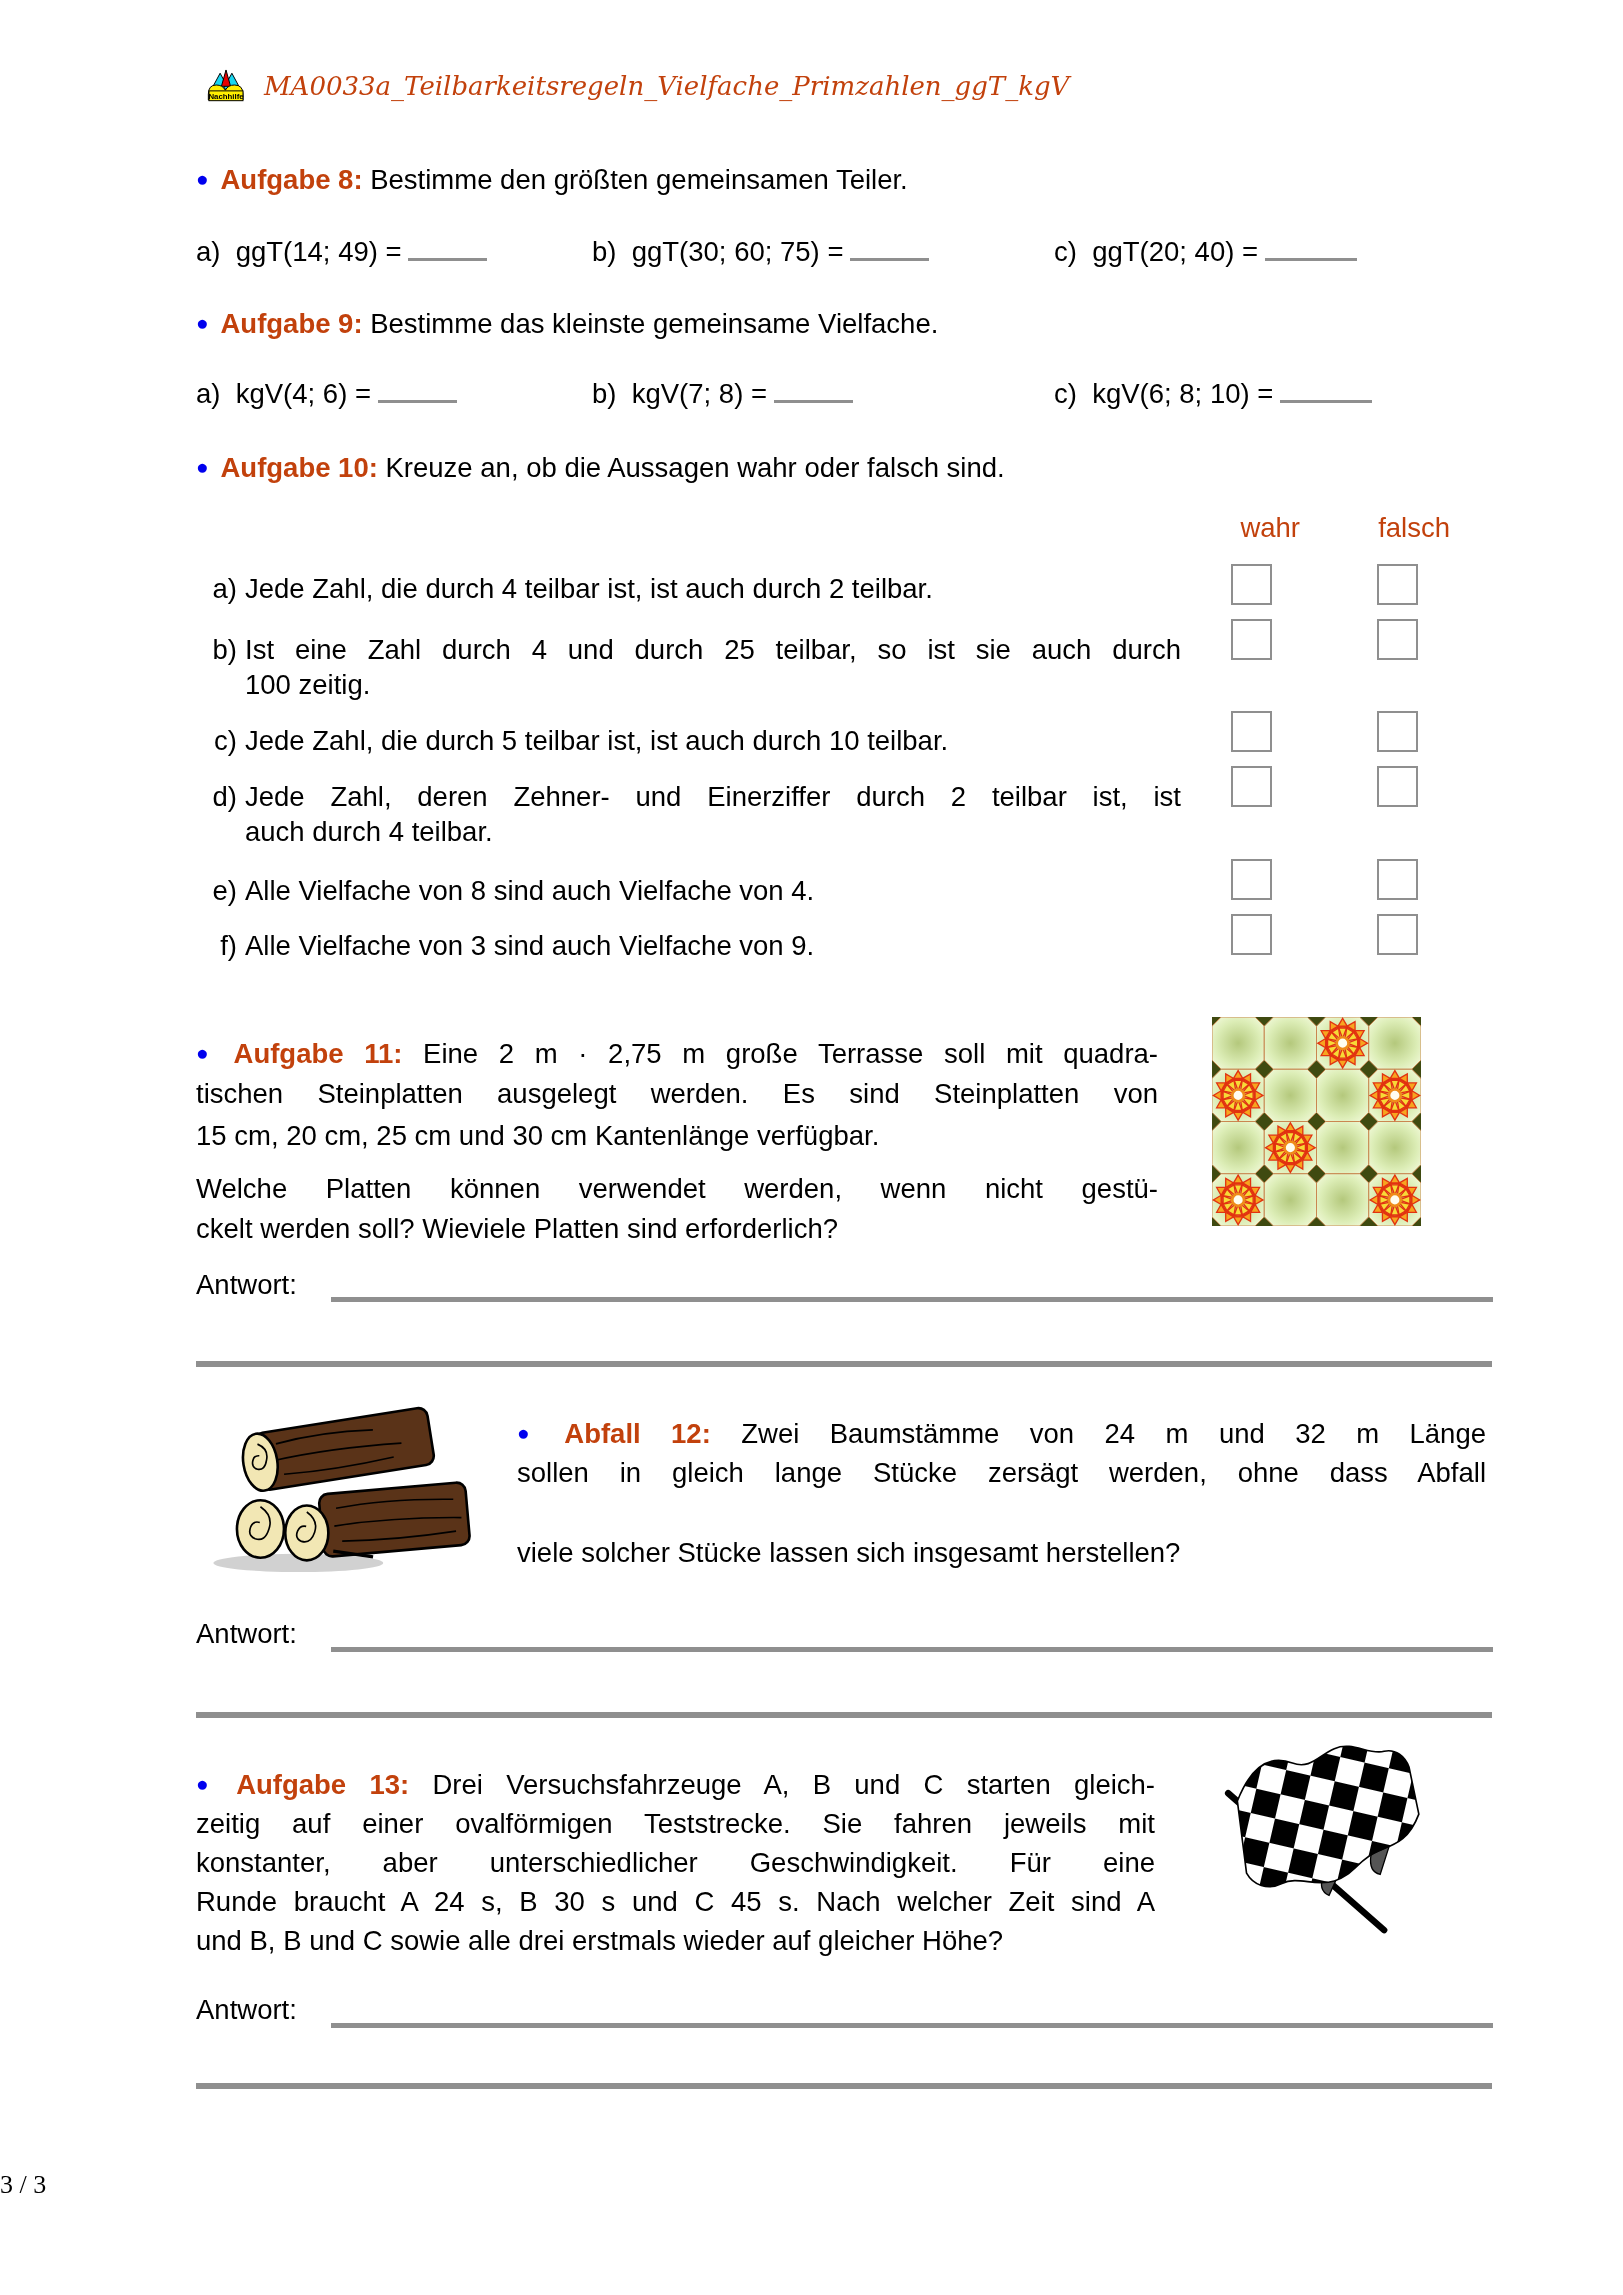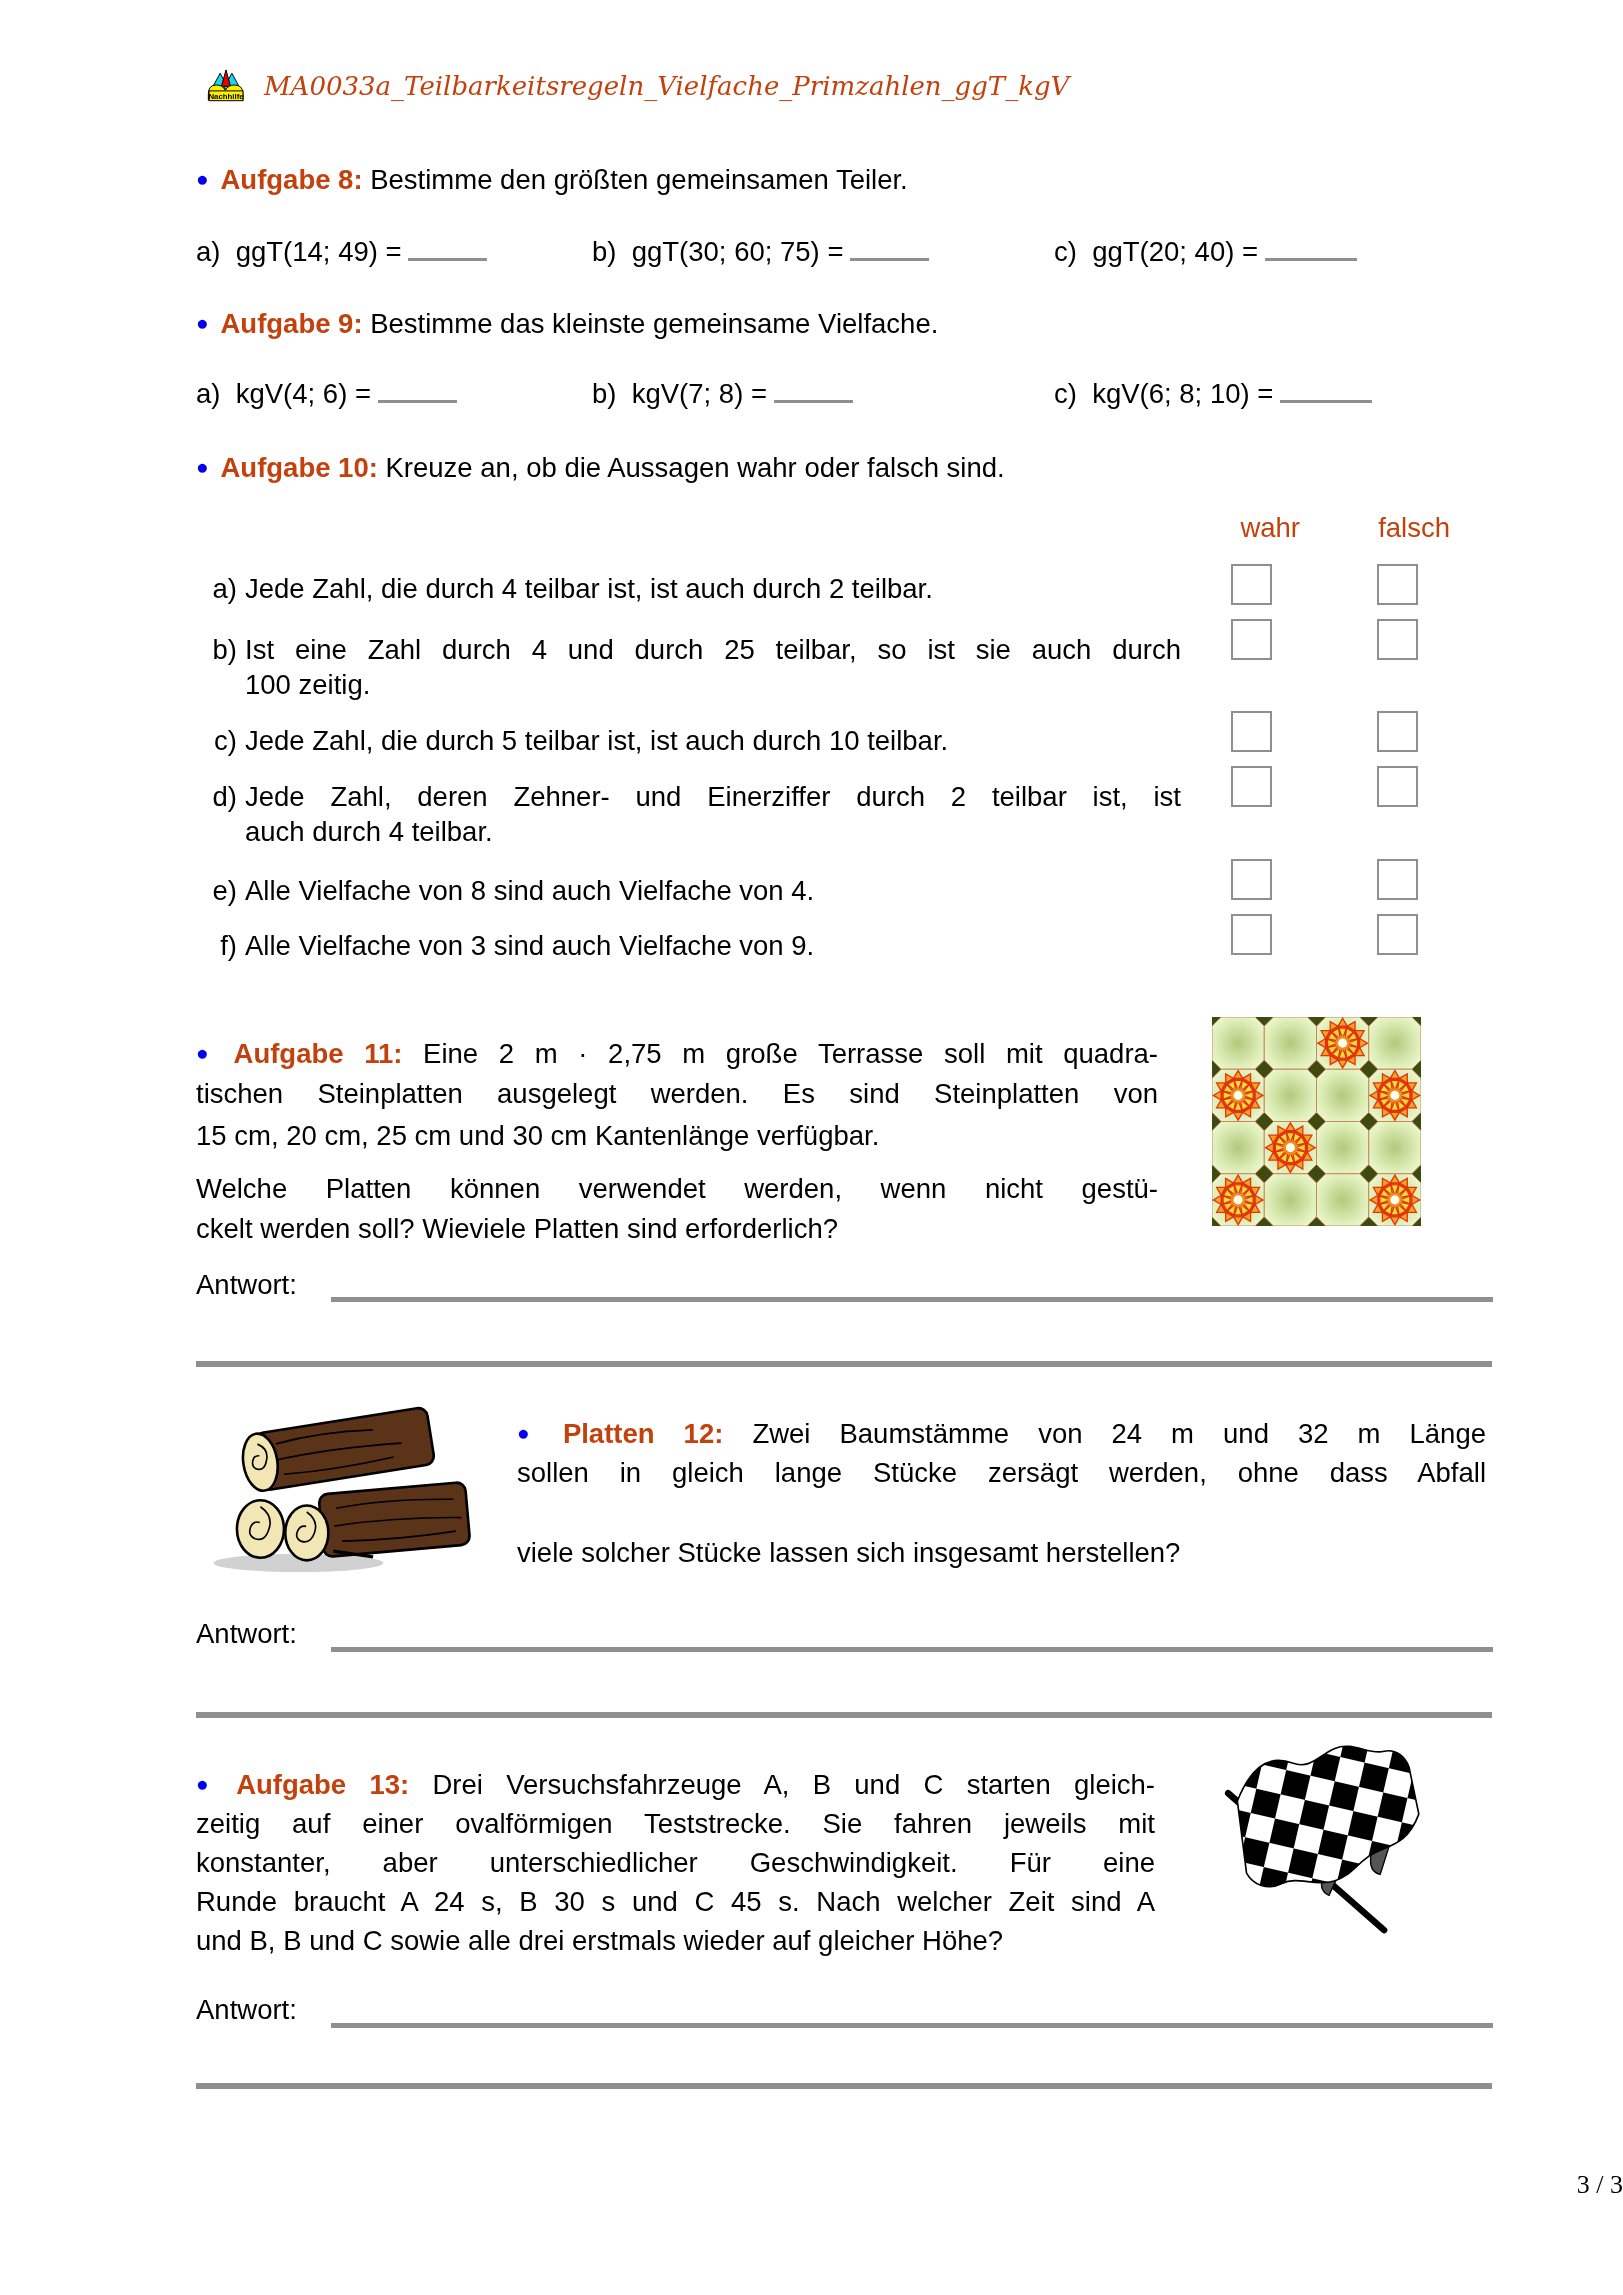--- a/index.html
+++ b/index.html
@@ -13,21 +13,21 @@
   .blank.w{width:92px;}
   .chk{position:absolute;width:37px;height:37px;border:2.6px solid #8f8f8f;background:#fff;}
   .just{text-align:justify;text-align-last:justify;}
   .ansline{position:absolute;height:0;border-bottom:5.2px solid #8f8f8f;}
   .divider{position:absolute;left:196px;width:1296px;height:5.9px;background:#8f8f8f;}
   .colhead{color:#c2410c;text-align:right;}
   .stmt{position:absolute;left:196px;width:985px;line-height:35px;}
   .stmt .key{position:absolute;left:0;width:41px;text-align:right;}
   .stmt .txt{margin-left:49px;}
   .para{position:absolute;line-height:33px;}
-  .footer{position:absolute;left:0;top:2170px;width:1623px;text-align:right;
+  .footer{position:absolute;left:0;top:2170px;width:1623px;text-align:left;
           font-family:"Liberation Serif",serif;font-size:26px;}
 </style>
 </head>
 <body>
 
 <div class="page">
 
   <svg class="abs" style="left:207px;top:68px;font-size:42px" width="38" height="34" viewBox="0 0 58 52">
     <path d="M6 34 L20 8 L33 32 Z" fill="#19d6f0" stroke="#000" stroke-width="1.5"></path>
     <path d="M25 32 L38 8 L52 34 Z" fill="#19d6f0" stroke="#000" stroke-width="1.5"></path>
@@ -230,21 +230,21 @@
       <path d="M200 230 l60 14" stroke="#000" stroke-width="5"></path>
     </g>
 
     <ellipse cx="92" cy="196" rx="36" ry="44" fill="#f2e7b4" stroke="#000" stroke-width="4"></ellipse>
     <path d="M92 162 q20 14 13 34 q-6 20 -21 15 q-12 -5 -7 -18 q4 -10 14 -7" stroke="#000" stroke-width="2.5" fill="none"></path>
     <ellipse cx="163" cy="202" rx="33" ry="42" fill="#f2e7b4" stroke="#000" stroke-width="4"></ellipse>
     <path d="M163 170 q18 13 12 31 q-6 18 -20 14 q-11 -5 -6 -16 q4 -9 13 -7" stroke="#000" stroke-width="2.5" fill="none"></path>
   </svg>
 
   <div class="para just" style="left:517px;top:1416px;width:969px">
-    <span class="bullet">●</span><span class="hlabel">Platten 12:</span>
+    <span class="bullet">●</span><span class="hlabel">Abfall 12:</span>
     <span>Zwei Baumstämme von 24 m und 32 m Länge</span>
   </div>
   <div class="para just" style="left:517px;top:1456px;width:969px">sollen in gleich lange Stücke zersägt werden, ohne dass Abfall</div>
   <div class="para" style="left:517px;top:1536px;width:969px">viele solcher Stücke lassen sich insgesamt herstellen?</div>
 
   <div class="abs" style="left:196px;top:1618px">Antwort:</div>
   <div class="ansline" style="left:331px;top:1647px;width:1162px"></div>
 
   <div class="divider" style="top:1712px"></div>
 

